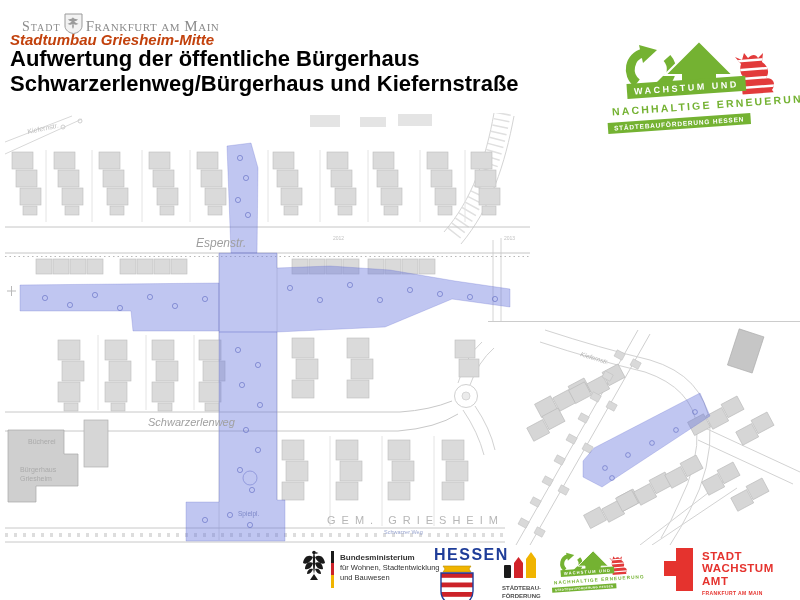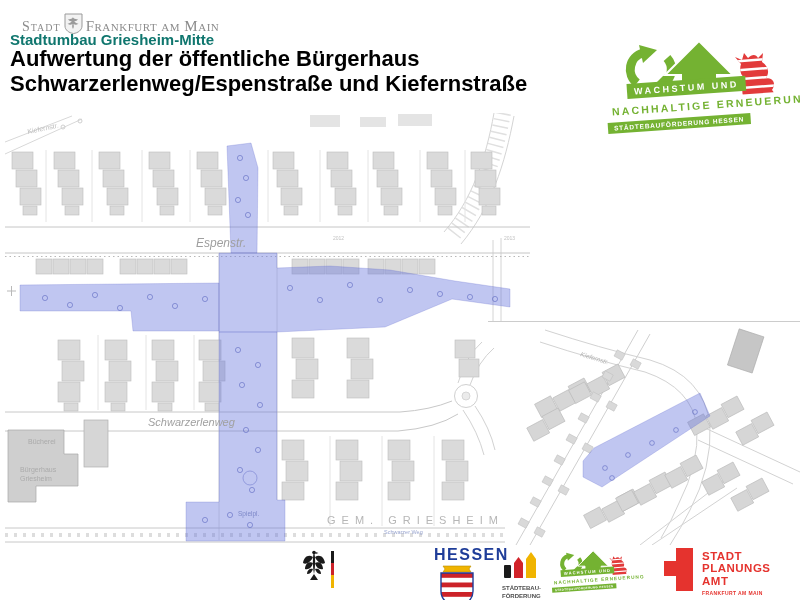--- a/index.html
+++ b/index.html
@@ -4,21 +4,21 @@
 <style>
   html,body{margin:0;padding:0;background:#fff;}
   body{width:800px;height:600px;position:relative;overflow:hidden;
        font-family:"Liberation Sans",sans-serif;}
   .abs{position:absolute;}
   
   .city-logo{position:absolute;left:22px;top:13px;display:flex;align-items:flex-end;gap:3px;
              color:#8b8b8b;font-family:"Liberation Serif",serif;font-variant:small-caps;}
   .cl-stadt{font-size:14px;letter-spacing:1px;line-height:1;}
   .cl-name{font-size:15px;letter-spacing:.5px;line-height:1;}
-  .subtitle{position:absolute;left:10px;top:31px;font-size:15px;font-weight:bold;color:#0f766e;}
+  .subtitle{position:absolute;left:10px;top:31px;font-size:15px;font-weight:bold;color:#c2410c;font-style:italic;}
   .title{position:absolute;left:10px;top:47px;font-size:22px;font-weight:bold;color:#000;line-height:1.12;}
   
   .prog{position:absolute;width:195px;height:115px;}
   .prog-big{left:601px;top:28px;}
   .prog .art{position:absolute;left:0;top:0;}
   .banner{position:absolute;display:inline-block;white-space:nowrap;font-weight:bold;
           transform:rotate(-4deg);transform-origin:0 50%;}
   .b1{left:26px;top:56px;background:var(--green);color:#fff;font-size:9px;letter-spacing:2.5px;padding:2.5px 7px;}
   .b2{left:5px;top:76px;background:#fff;color:var(--green);font-size:10.5px;letter-spacing:2.2px;padding:2px 6px;}
   .b3{left:7px;top:95px;background:var(--green);color:#fff;font-size:6.5px;letter-spacing:.8px;padding:2px 6px;}
@@ -391,21 +391,21 @@
       <path d="M1,1 h17 v12 c0,4 -4,7 -8.5,7.5 C5,20 1,17 1,13 Z" fill="#f2f2f2" stroke="#9a9a9a"></path>
       <path d="M9.5,4 c-1.5,2 -4,2.5 -5.5,2 c1,2 3,2.5 4,2 c-1.5,2 -3,2.5 -4.5,2.5 c1.5,1.5 3.5,1.5 5,.5
                c-.5,2 -.5,3.5 .5,5 c1,-1.5 1,-3 .5,-5 c1.5,1 3.5,1 5,-.5 c-1.5,0 -3,-.5 -4.5,-2.5
                c1,.5 3,0 4,-2 c-1.5,.5 -4,0 -5.5,-2 z" fill="#9a9a9a"></path>
     </svg>
     <span class="cl-name">Frankfurt am Main</span>
   </div>
   <div class="subtitle">Stadtumbau Griesheim-Mitte</div>
   <div class="title">
     <div>Aufwertung der öffentliche Bürgerhaus</div>
-    <div>Schwarzerlenweg/Espenstraße und Kiefernstraße</div>
+    <div>Schwarzerlenweg/Bürgerhaus und Kiefernstraße</div>
   </div>
 
   <div class="prog prog-big">
     <svg class="art" width="195" height="115" viewBox="0 0 195 115">
       <g>
         <path d="M36,55 A17,17 0 0 1 42,25" stroke="var(--green)" stroke-width="9" fill="none"></path>
         <polygon points="38,17 56,22 42,35" fill="var(--green)"></polygon>
         <path d="M66,30 A17,17 0 0 1 62,56" stroke="var(--green)" stroke-width="9" fill="none"></path>
         <polygon points="68,64 50,60 64,46" fill="var(--green)"></polygon>
       </g>
@@ -443,20 +443,25 @@
         <path d="M13,3 c-1.5,4 -1.5,14 0,22 c1.5,-8 1.5,-18 0,-22 z" fill="#1a1a1a"></path>
         <path d="M12,8 C7,5 3,8 2,14 C5,16 10,13 12,8 Z M12,14 C8,12 4,15 4,20 C8,21 11,18 12,14 Z
                  M12,20 C9,19 6,21 6,25 C9,25 11,23 12,20 Z" fill="#1a1a1a"></path>
         <path d="M14,8 C19,5 23,8 24,14 C21,16 16,13 14,8 Z M14,14 C18,12 22,15 22,20 C18,21 15,18 14,14 Z
                  M14,20 C17,19 20,21 20,25 C17,25 15,23 14,20 Z" fill="#1a1a1a"></path>
         <path d="M13,25 l-4,6 h8 z" fill="#1a1a1a"></path>
         <circle cx="13" cy="3.5" r="1.8" fill="#1a1a1a"></circle>
         <path d="M14.5,3 l3,1 -3,1 z" fill="#1a1a1a"></path>
       </svg>
       <div class="tricolor"></div>
+      <div class="bund-text">
+        <div class="b">Bundesministerium</div>
+        <div>für Wohnen, Stadtentwicklung</div>
+        <div>und Bauwesen</div>
+      </div>
     </div>
 
     <div class="logo-hessen">
       <div class="hessen-word">HESSEN</div>
       <svg width="40" height="42" viewBox="0 0 40 42" style="margin-top:1px">
         <defs>
             <clipPath id="shieldC">
               <path d="M4,8 h32 v18 c0,9 -7,13.5 -16,15.5 C11,39.5 4,35 4,26 Z"></path>
             </clipPath>
           </defs>
@@ -506,19 +511,19 @@
       <span class="banner b3">STÄDTEBAUFÖRDERUNG HESSEN</span>
     </div>
 
     <div class="logo-spa">
       <svg width="30" height="44" viewBox="0 0 30 44">
         <rect x="12" y="0" width="17" height="43" fill="var(--red)"></rect>
         <rect x="0" y="13" width="13" height="15" fill="var(--red)"></rect>
       </svg>
       <div class="spa-text">
         <div>STADT</div>
-        <div>PLANUNGS</div>
+        <div>WACHSTUM</div>
         <div>AMT</div>
         <div class="spa-sub">FRANKFURT AM MAIN</div>
       </div>
     </div>
   </div>
 </div>
 
 </body></html>

